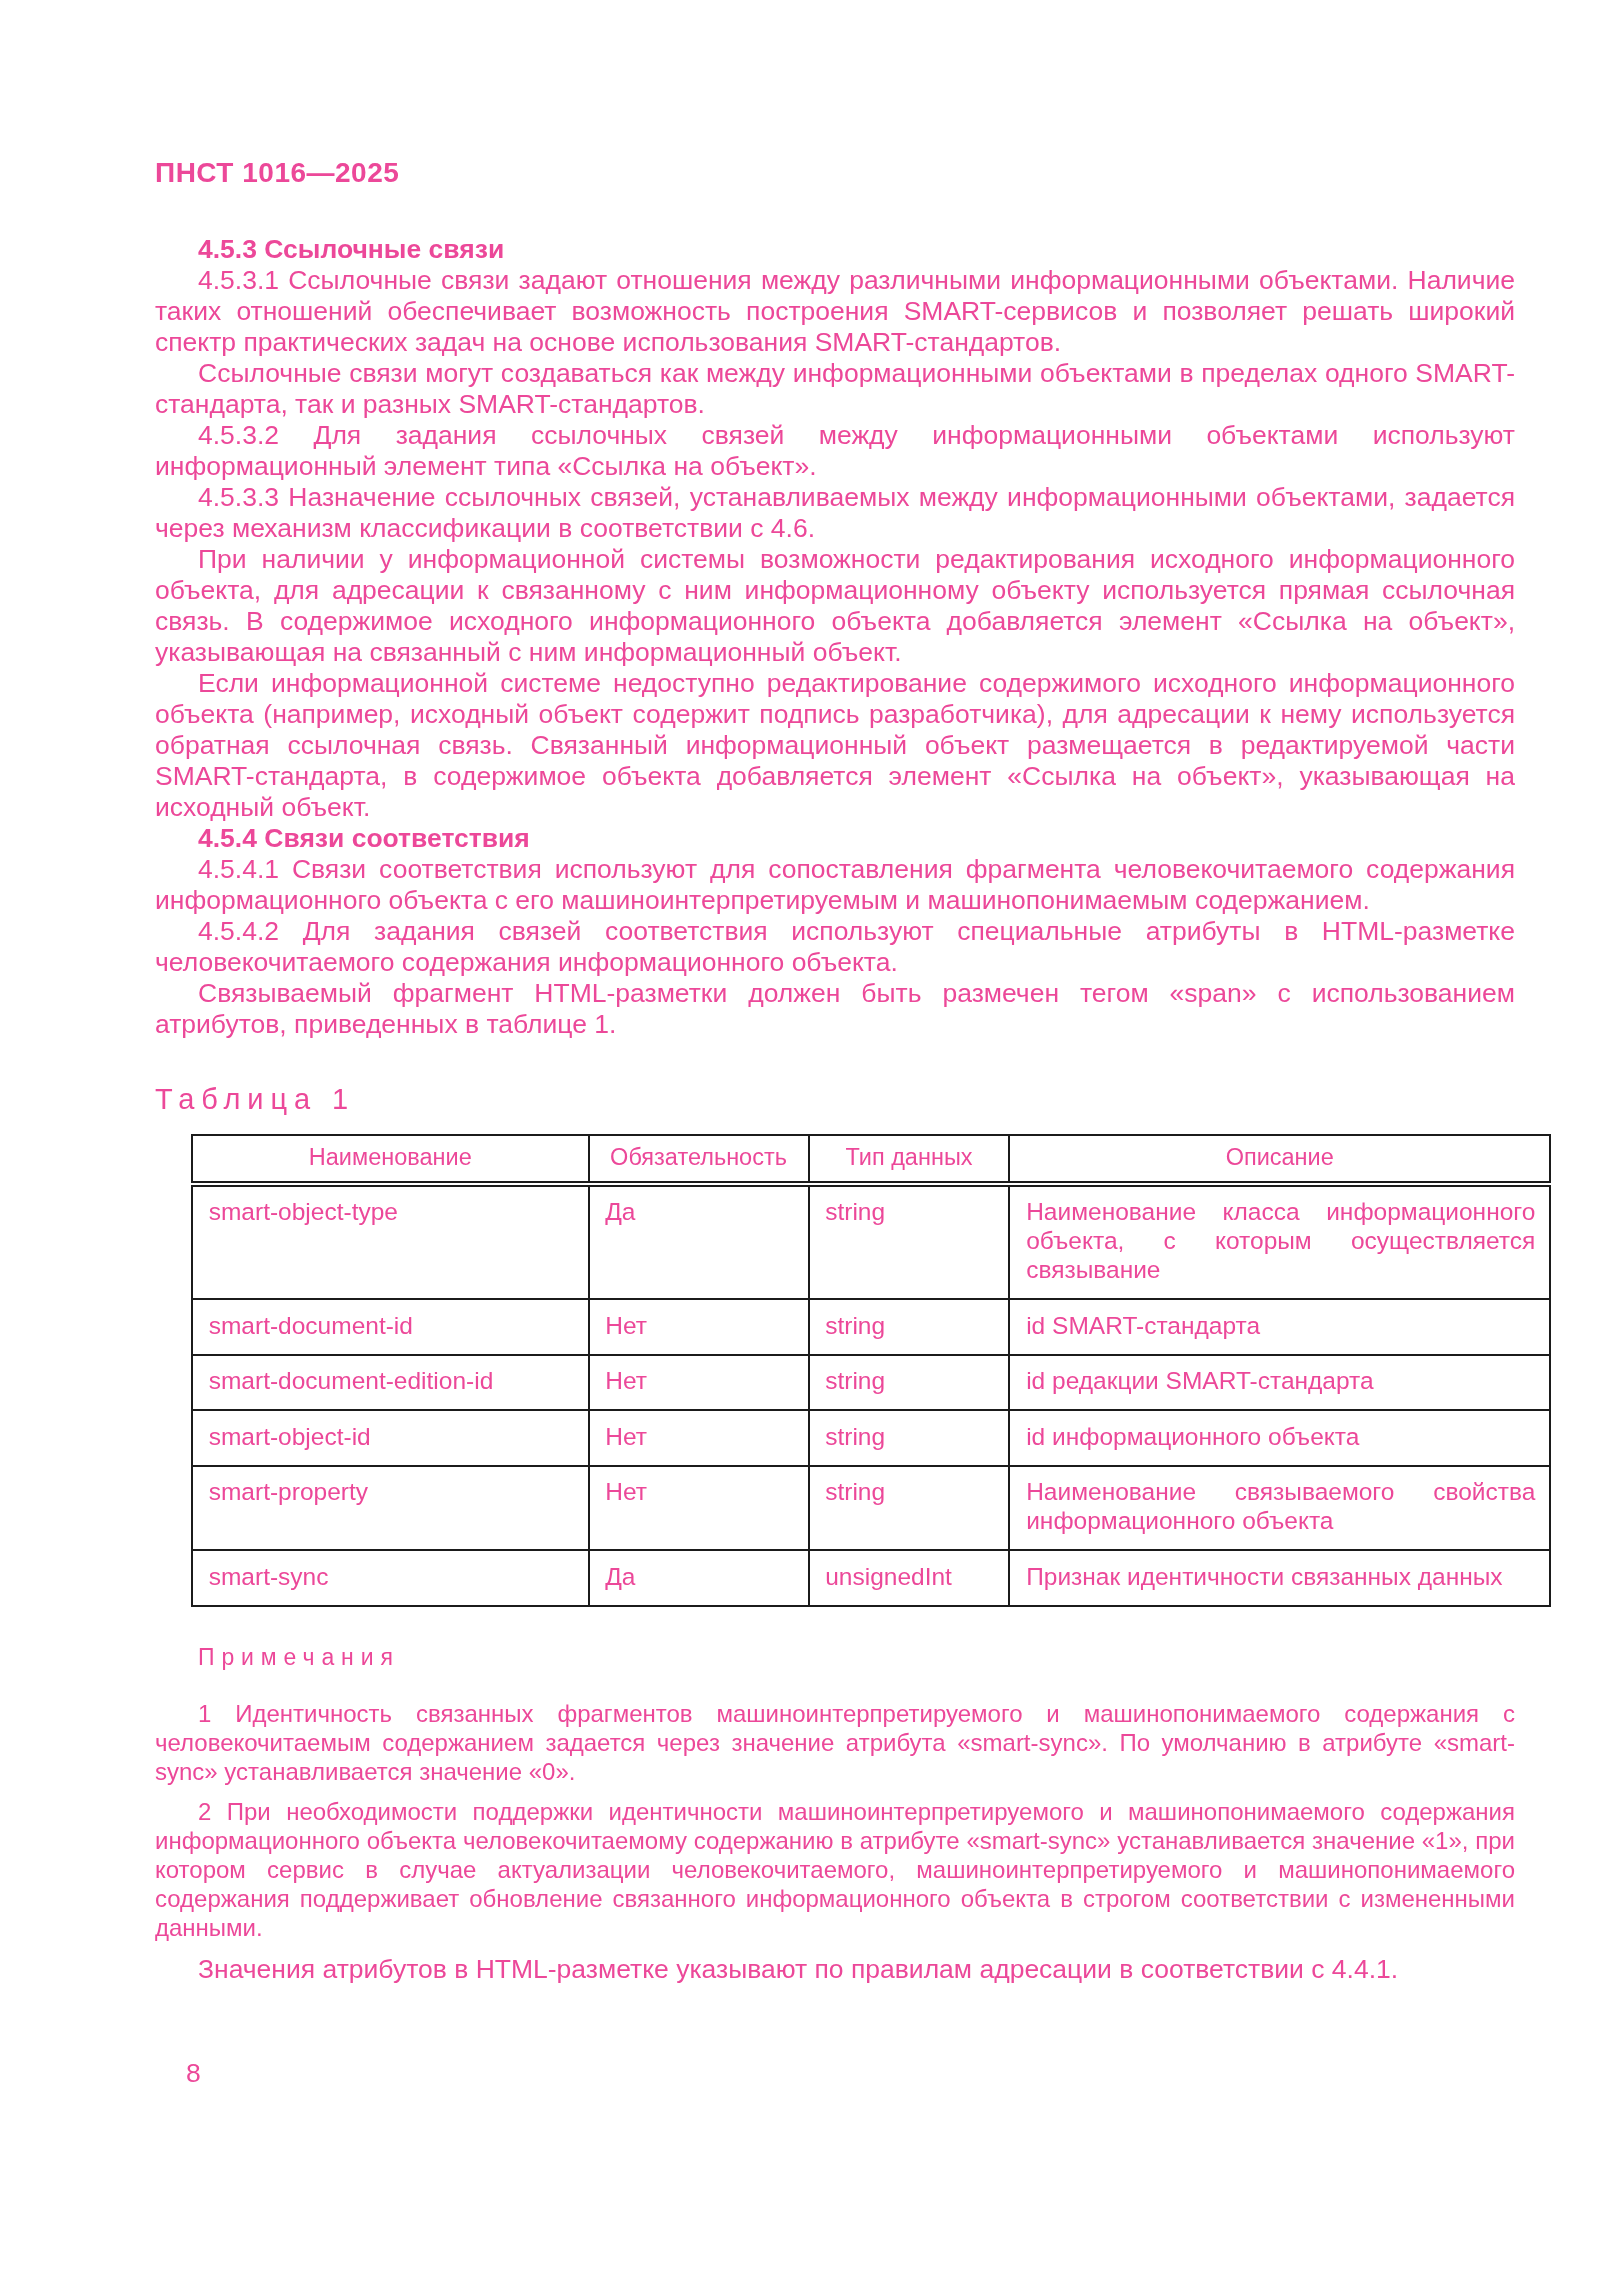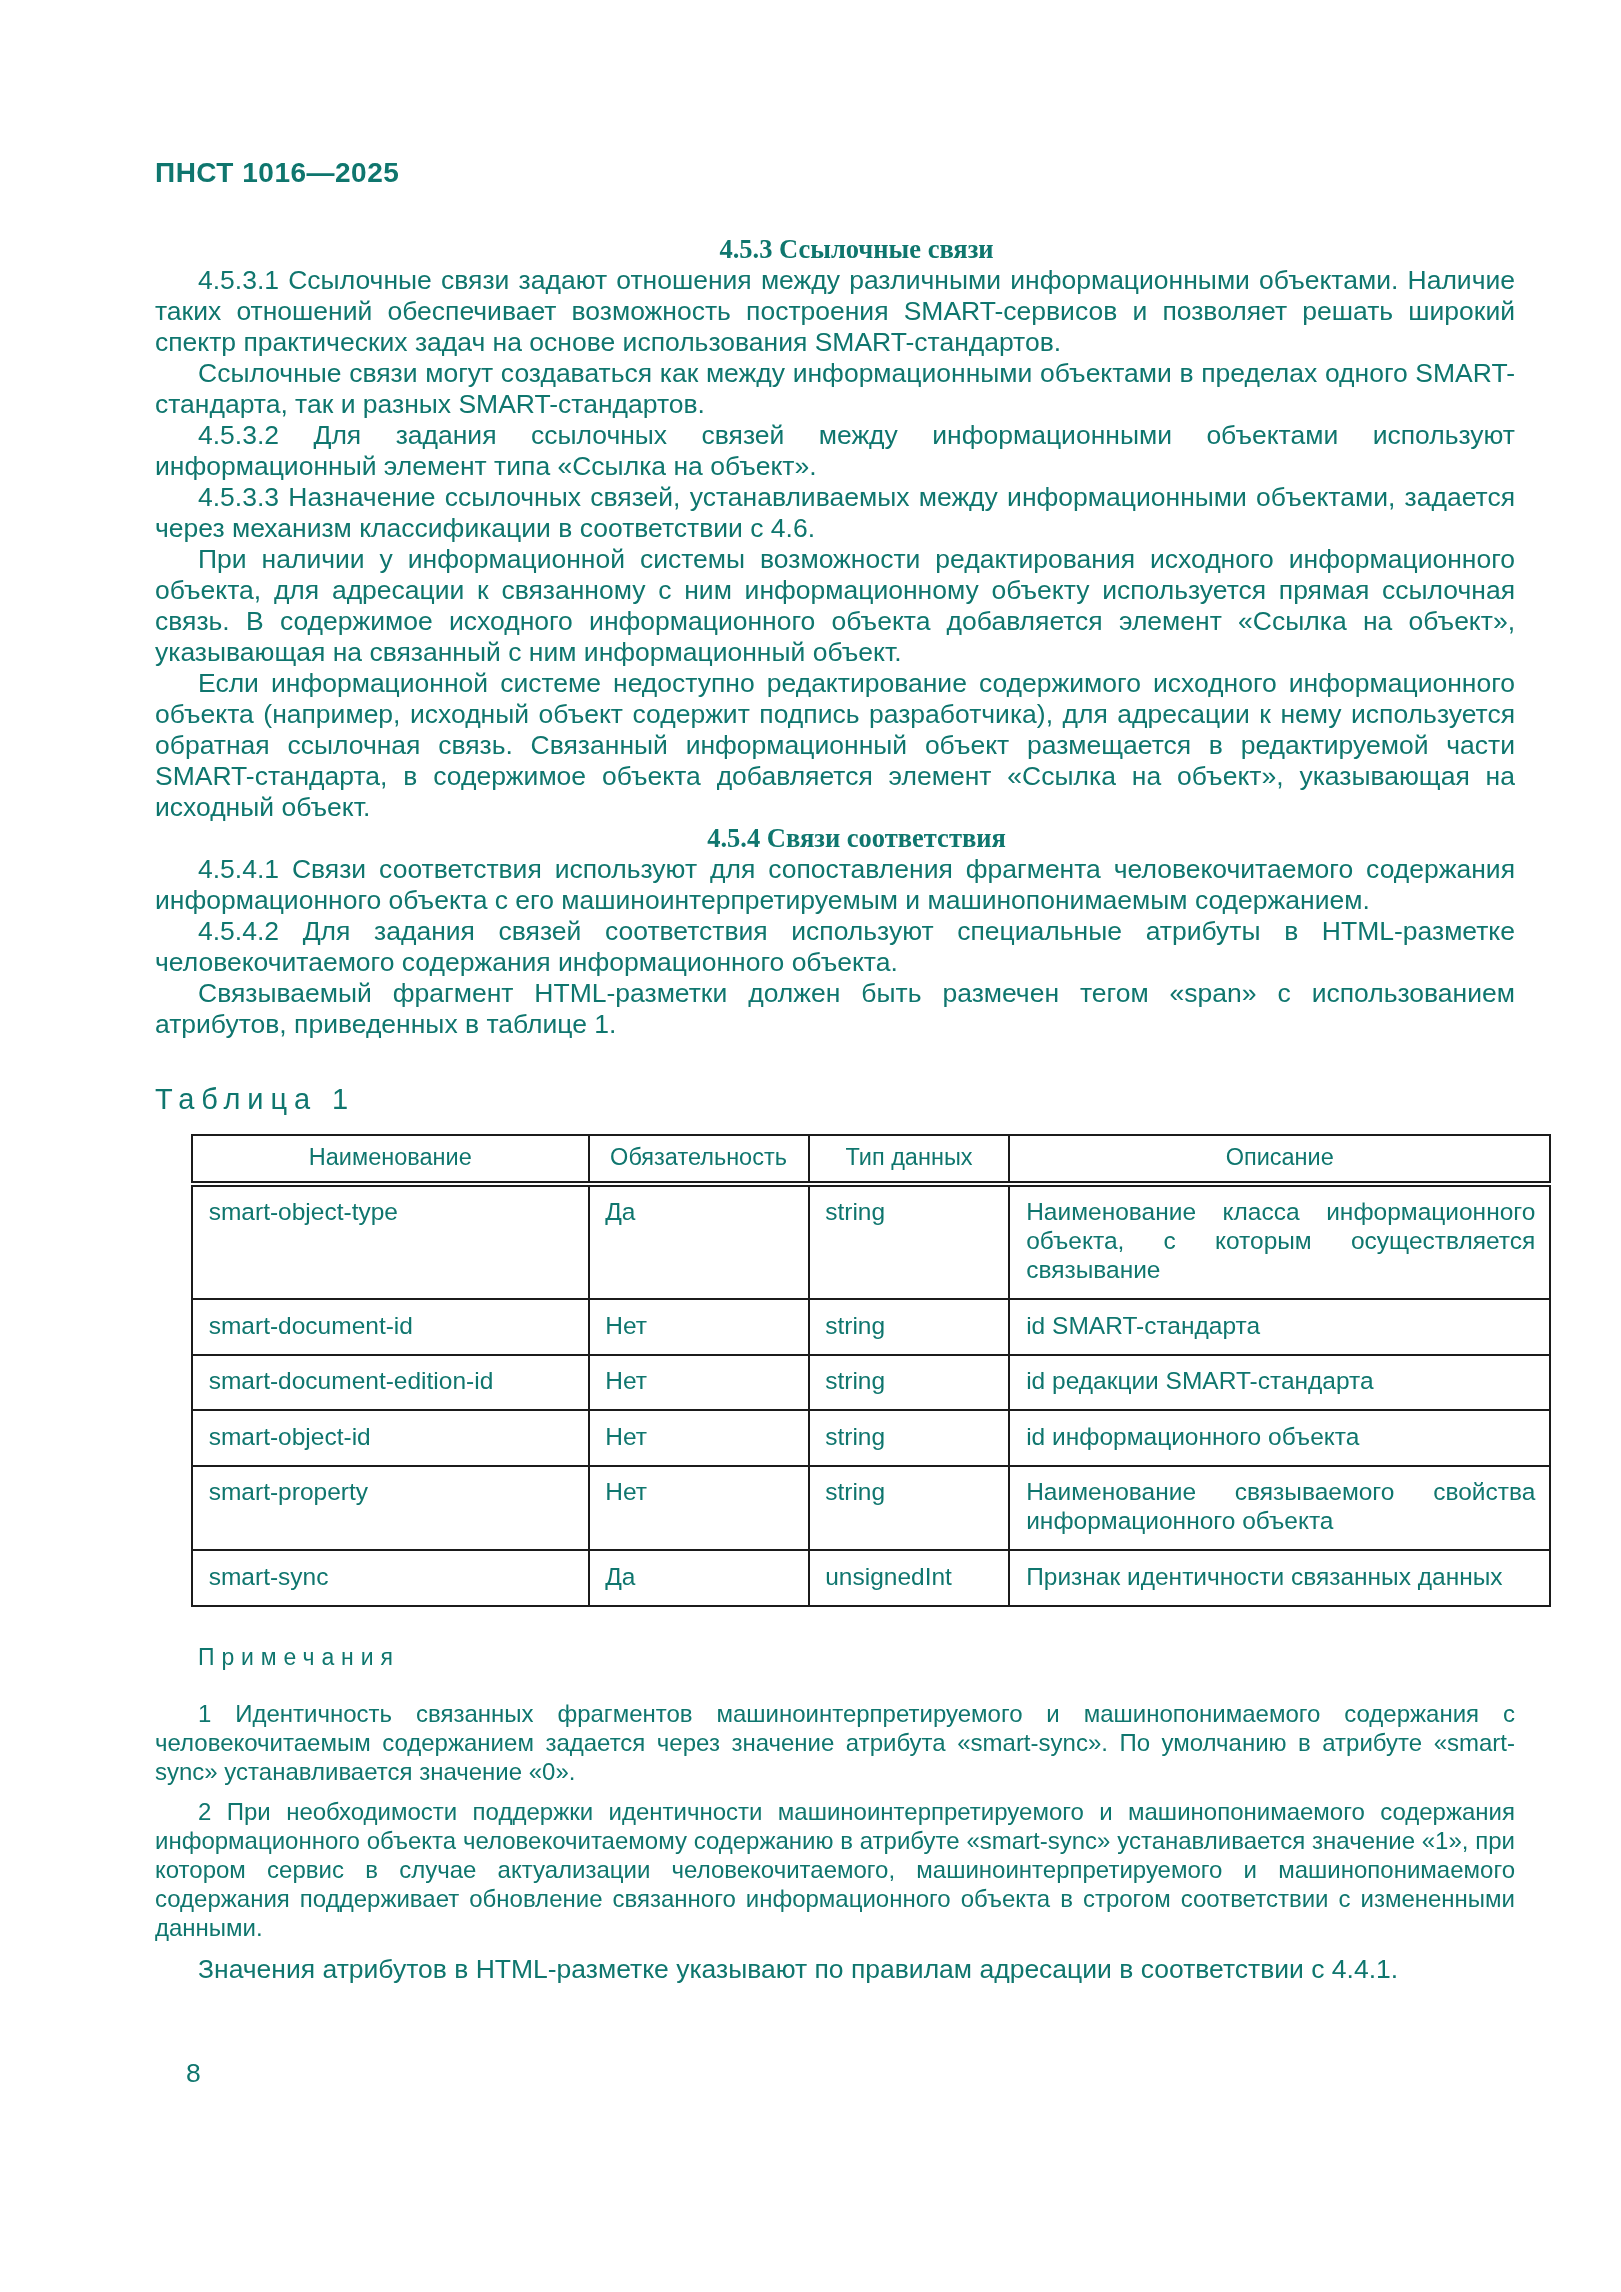--- a/index.html
+++ b/index.html
@@ -5,21 +5,21 @@
   html, body { margin: 0; padding: 0; }
   body {
     background: #e8e8e8;
     font-family: "Liberation Sans", sans-serif;
   }
   .page {
     position: relative;
     width: 1621px;
     height: 2293px;
     background: #ffffff;
-    color: #0f766e;
+    color: #ec4899;
     margin: 0 auto;
     overflow: hidden;
   }
   .content {
     padding: 157px 106px 0 155px; 
   }
   .doc-code {
     font-size: 28px;
     font-weight: bold;
     letter-spacing: 0.5px;
@@ -27,22 +27,21 @@
   }
   .para {
     font-size: 26.5px;
     line-height: 31px;
     text-align: justify;
     text-indent: 43px;
     margin: 0;
   }
   .para.heading {
     font-weight: bold;
-    text-align: center;
-    font-family: Liberation Serif, serif;
+    text-align: left;
   }
   .table-caption {
     font-size: 29px;
     letter-spacing: 6.9px;
     margin: 43px 0 17.6px 0;
     text-indent: 0;
   }
   table.gost-table {
     border-collapse: collapse;
     width: 100%;

